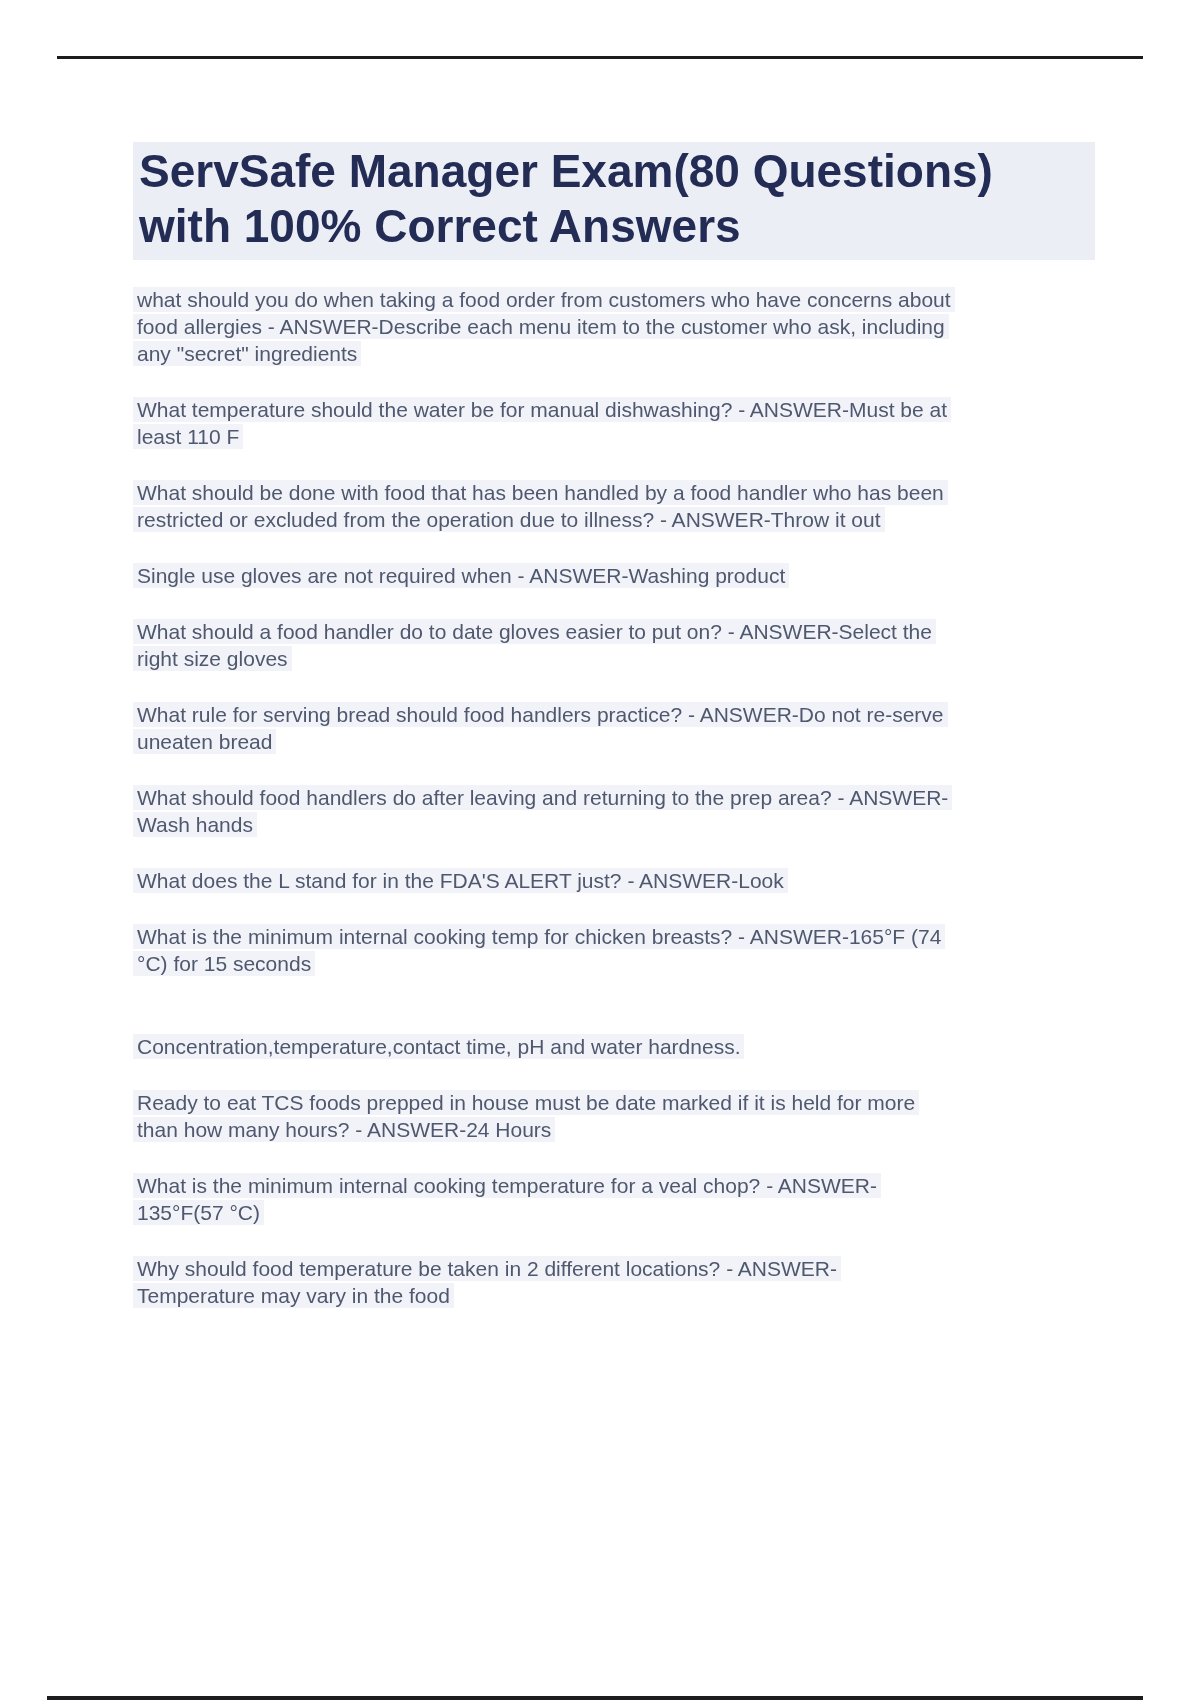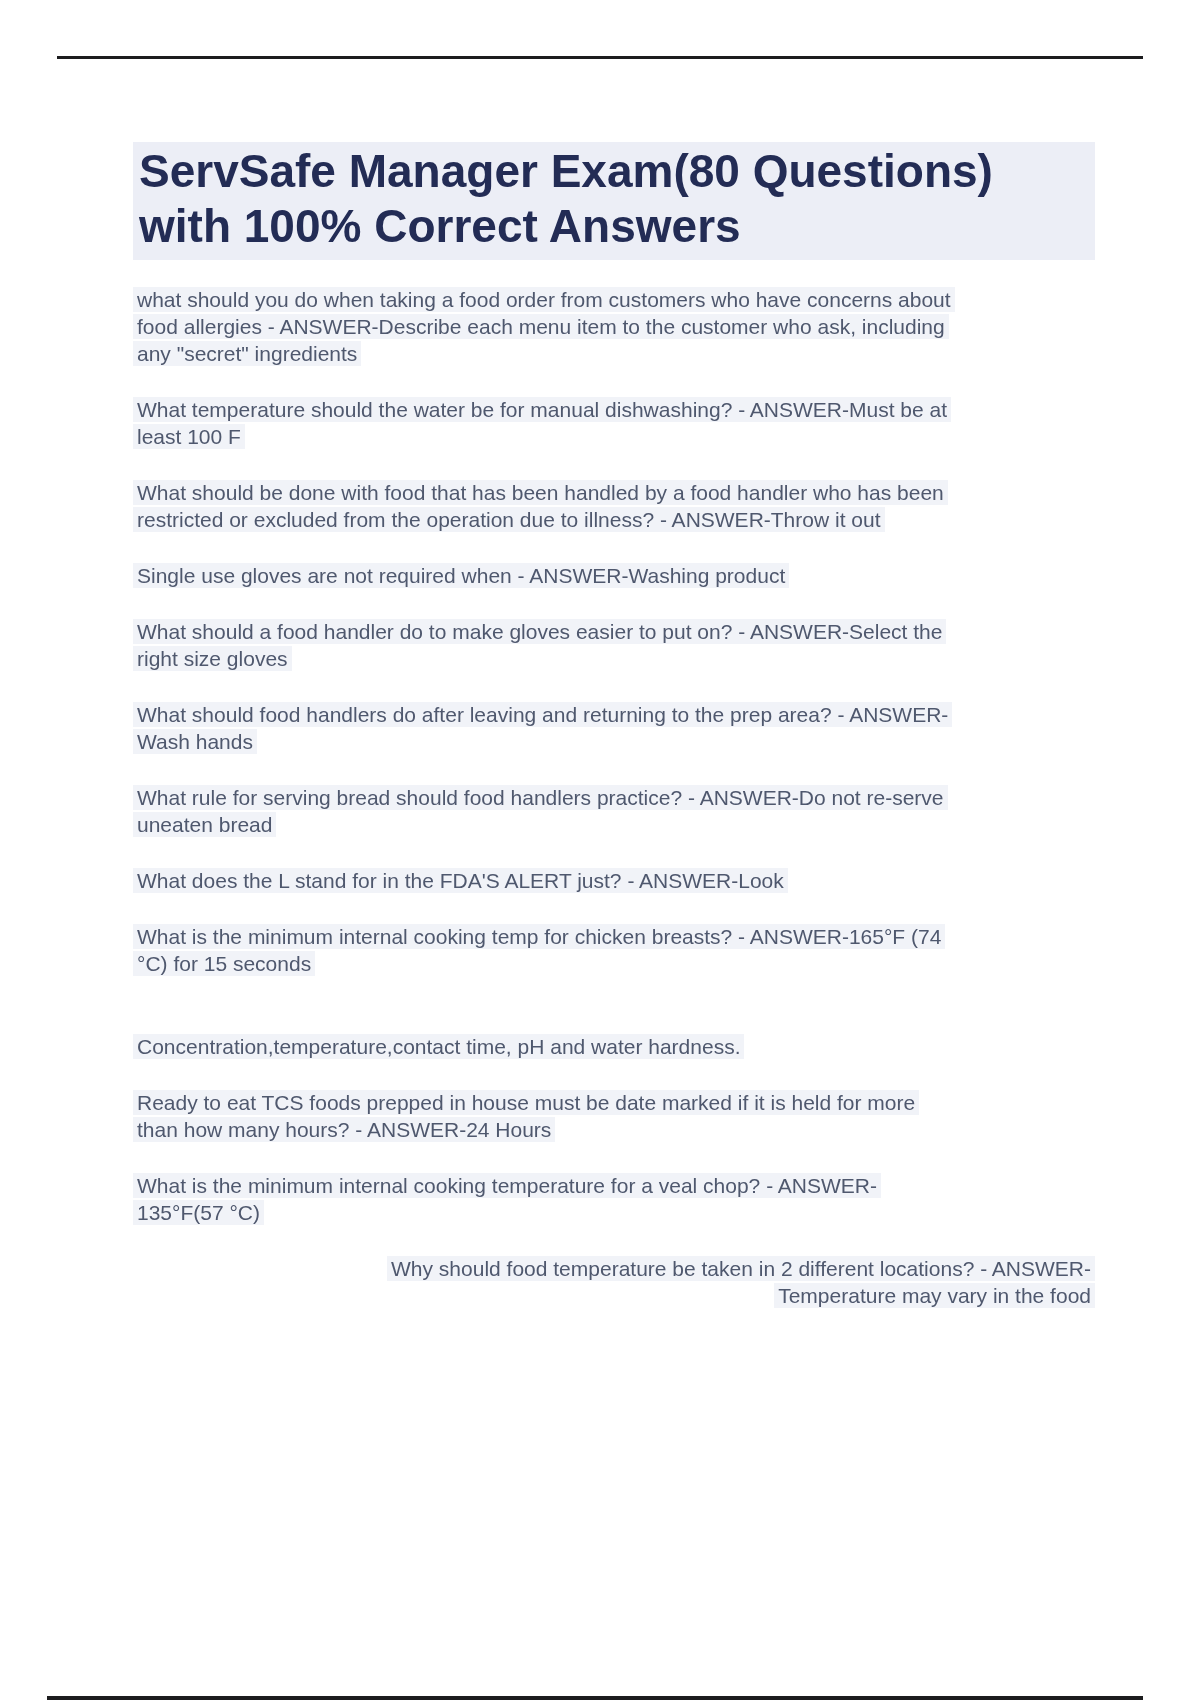--- a/index.html
+++ b/index.html
@@ -42,45 +42,45 @@
   .qa-list {
     margin-top: 26px;
     color: var(--body-color, #4f586e);
     font-size: 21px;
     line-height: 27px;
   }
   .qa {
     margin: 0 0 29px 0;
     white-space: nowrap;
   }
-  .qa:last-child { margin-bottom: 0; text-align: right; }
+  .qa:last-child { margin-bottom: 0; }
   .qa .hl {
     background: var(--body-hl, #f1f3f8);
     padding: 1px 4px;
   }
 </style>
 </head>
 <body>
 
 <div class="page">
   <div class="rule rule-top"></div>
 
   <div class="content">
     <h1 class="title" id="title-block">
         <span class="title-line">ServSafe Manager Exam(80 Questions)</span>
         <span class="title-line">with 100% Correct Answers</span>
       </h1>
     <div class="qa-list" id="qa-list">
         <p class="qa"><span class="hl">what should you do when taking a food order from customers who have concerns about</span><br><span class="hl">food allergies - ANSWER-Describe each menu item to the customer who ask, including</span><br><span class="hl">any "secret" ingredients</span></p>
-        <p class="qa"><span class="hl">What temperature should the water be for manual dishwashing? - ANSWER-Must be at</span><br><span class="hl">least 100 F</span></p>
+        <p class="qa"><span class="hl">What temperature should the water be for manual dishwashing? - ANSWER-Must be at</span><br><span class="hl">least 110 F</span></p>
         <p class="qa"><span class="hl">What should be done with food that has been handled by a food handler who has been</span><br><span class="hl">restricted or excluded from the operation due to illness? - ANSWER-Throw it out</span></p>
         <p class="qa"><span class="hl">Single use gloves are not required when - ANSWER-Washing product</span></p>
-        <p class="qa"><span class="hl">What should a food handler do to make gloves easier to put on? - ANSWER-Select the</span><br><span class="hl">right size gloves</span></p>
+        <p class="qa"><span class="hl">What should a food handler do to date gloves easier to put on? - ANSWER-Select the</span><br><span class="hl">right size gloves</span></p>
+        <p class="qa"><span class="hl">What rule for serving bread should food handlers practice? - ANSWER-Do not re-serve</span><br><span class="hl">uneaten bread</span></p>
         <p class="qa"><span class="hl">What should food handlers do after leaving and returning to the prep area? - ANSWER-</span><br><span class="hl">Wash hands</span></p>
-        <p class="qa"><span class="hl">What rule for serving bread should food handlers practice? - ANSWER-Do not re-serve</span><br><span class="hl">uneaten bread</span></p>
         <p class="qa"><span class="hl">What does the L stand for in the FDA'S ALERT just? - ANSWER-Look</span></p>
         <p class="qa"><span class="hl">What is the minimum internal cooking temp for chicken breasts? - ANSWER-165°F (74</span><br><span class="hl">°C) for 15 seconds</span></p>
         <p class="qa"><br><span class="hl">Concentration,temperature,contact time, pH and water hardness.</span></p>
         <p class="qa"><span class="hl">Ready to eat TCS foods prepped in house must be date marked if it is held for more</span><br><span class="hl">than how many hours? - ANSWER-24 Hours</span></p>
         <p class="qa"><span class="hl">What is the minimum internal cooking temperature for a veal chop? - ANSWER-</span><br><span class="hl">135°F(57 °C)</span></p>
         <p class="qa"><span class="hl">Why should food temperature be taken in 2 different locations? - ANSWER-</span><br><span class="hl">Temperature may vary in the food</span></p>
       </div>
   </div>
 
   <div class="rule rule-bottom"></div>

